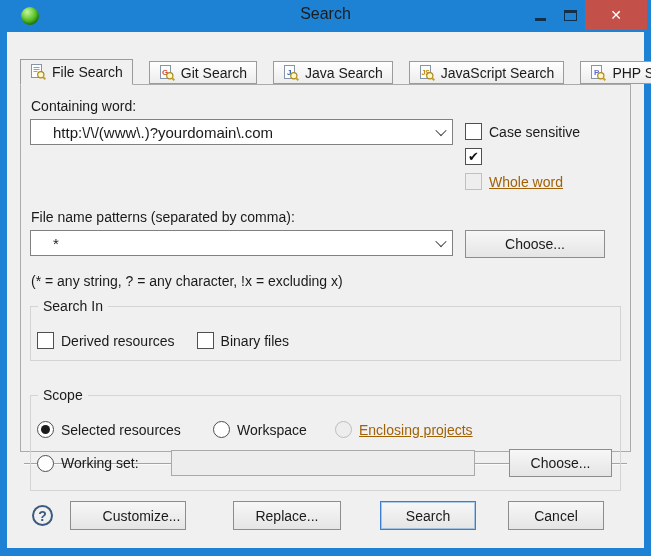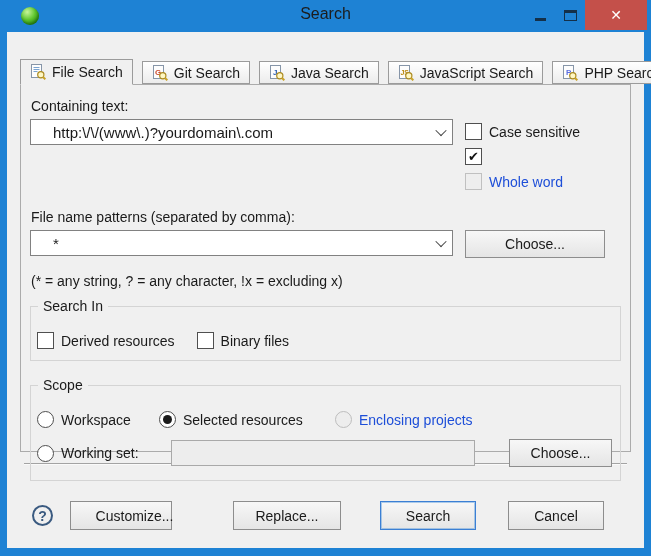--- a/index.html
+++ b/index.html
@@ -26,21 +26,21 @@
   .max-glyph { width:13px; height:11px; border:1px solid #143049; border-top:3px solid #143049; background:transparent; }
   .ctrl.close { width:62px; height:30px; background:#c4504a; color:#fff; font-size:14px; font-weight:bold; }
 
   
   .dialog { position:absolute; left:7px; top:32px; width:637px; height:516px; background:#f0f0f0; color:#1a1a1a; font-size:14px; }
 
   
   .folder { margin:26px 13px 0 13px; }
   .tabs { display:flex; align-items:flex-end; height:26px; position:relative; z-index:2; }
   .tab { display:flex; align-items:center; gap:6px; padding:0 9px; height:23px;
-    background:linear-gradient(#ffffff,#ececec); border:1px solid #9b9b9b; margin-right:9px;
+    background:linear-gradient(#ffffff,#ececec); border:1px solid #9b9b9b; margin-right:16px;
     white-space:nowrap; cursor:default; }
   .tab.active { height:26px; background:#f0f0f0; border-bottom:1px solid #f0f0f0; margin-bottom:-1px; z-index:3; }
   .tab-icon { flex:0 0 auto; }
   .folder-body { position:relative; z-index:1; border:1px solid #ababab; background:#f0f0f0;
     height:368px; padding:11px 9px 0 9px; }
 
   .field-label { margin:2px 0 5px 1px; }
   .row { display:flex; align-items:flex-start; }
   .col-left { flex:1; min-width:0; }
   .col-right { width:156px; margin-left:12px; flex:0 0 auto; }
@@ -54,21 +54,21 @@
     transform:rotate(45deg) translate(-1px,-1px); }
 
   
   .check, .radio { display:flex; align-items:center; gap:7px; cursor:default; white-space:nowrap; }
   .checkstack { padding-top:23px; }
   .checkstack .check { height:25px; }
   .box { width:17px; height:17px; background:#fff; border:1px solid #4f4f4f; flex:0 0 auto;
     display:flex; align-items:center; justify-content:center; font-size:13px; color:#111; }
   .box.checked::after { content:"\2714"; line-height:1; }
   .check.disabled .box { background:#eeeeee; border-color:#c0c0c0; }
-  .check.disabled .lbl, .radio.disabled .lbl { color:#1d4ed8; }
+  .check.disabled .lbl, .radio.disabled .lbl { color:#a16207;text-decoration:underline; }
   .dot { width:17px; height:17px; border-radius:50%; background:#fff; border:1px solid #4f4f4f; flex:0 0 auto;
     display:flex; align-items:center; justify-content:center; }
   .dot.selected::after { content:""; width:9px; height:9px; border-radius:50%; background:#1b1b1b; }
   .radio.disabled .dot { border-color:#bdbdbd; background:#ededed; }
 
   .hint { margin:15px 0 0 1px; }
 
   
   .group { position:relative; border:1px solid #d4d4d4; margin-top:17px; padding:25px 8px 11px 6px; }
   .group-legend { position:absolute; top:-9px; left:7px; background:#f0f0f0; padding:0 5px; }
@@ -86,21 +86,21 @@
     align-items:center; justify-content:center; cursor:default; }
   .btn.default { border:1px solid #3b7fd4; box-shadow: inset 0 0 0 1px rgba(79,148,217,.45); }
   .btn.choose-wide { width:140px; height:28px; }
   .btn.choose-small { width:103px; height:28px; margin-left:12px; }
 
   .separator { margin:11px 17px 0 17px; height:1px; background:#a3a3a3; box-shadow:0 1px 0 #fafafa; }
 
   .footer { margin-top:37px; display:flex; align-items:center; padding:0 40px 0 25px; }
   .help-btn { width:21px; height:21px; border-radius:50%; border:2px solid #3a5a80; color:#3a5a80;
     display:flex; align-items:center; justify-content:center; font-size:14px; font-weight:bold; }
-  .btn.customize { width:102px; margin-left:17px;padding-left:27px; }
+  .btn.customize { width:116px; margin-left:17px;padding-left:27px; }
   .btn.replace { width:108px; margin-left:auto; }
   .btn.search { width:96px; margin-left:39px; }
   .btn.cancel { width:96px; margin-left:32px; }
 </style>
 </head>
 <body>
 
 <div class="window">
 
   <div class="titlebar">
@@ -168,21 +168,21 @@
             <line x1="13" y1="13" x2="15.3" y2="15.3" stroke="#c9a227" stroke-width="2"></line>
           </svg>
           <span>PHP Search</span>
         </div>
       </div>
 
       <div class="folder-body">
 
         <div class="row">
           <div class="col-left">
-            <div class="field-label">Containing text:</div>
+            <div class="field-label">Containing word:</div>
             <div class="combo">
               <input value="http:\/\/(www\.)?yourdomain\.com" style="">
               <span class="combo-arrow">
                   <span class="chev"></span>
                 </span>
             </div>
           </div>
           <div class="col-right checkstack">
             <div class="check">
               <span class="box"></span>
@@ -221,30 +221,30 @@
               <span class="box"></span>
               <span class="lbl">Derived resources</span>
             </div>
             <div class="check">
               <span class="box"></span>
               <span class="lbl">Binary files</span>
             </div>
           </div>
         </div>
 
-        <div class="group" style="margin-top:24px; padding-bottom:13px;">
+        <div class="group" style="margin-top:34px; padding-bottom:13px;">
           <span class="group-legend">Scope</span>
           <div class="group-row scope-row1">
+            <div class="radio selected-res">
+              <span class="dot selected"></span>
+              <span class="lbl">Selected resources</span>
+            </div>
             <div class="radio workspace">
               <span class="dot"></span>
               <span class="lbl">Workspace</span>
-            </div>
-            <div class="radio selected-res">
-              <span class="dot selected"></span>
-              <span class="lbl">Selected resources</span>
             </div>
             <div class="radio disabled">
               <span class="dot"></span>
               <span class="lbl">Enclosing projects</span>
             </div>
           </div>
           <div class="group-row scope-row2">
             <div class="radio">
               <span class="dot"></span>
               <span class="lbl">Working set:</span>

